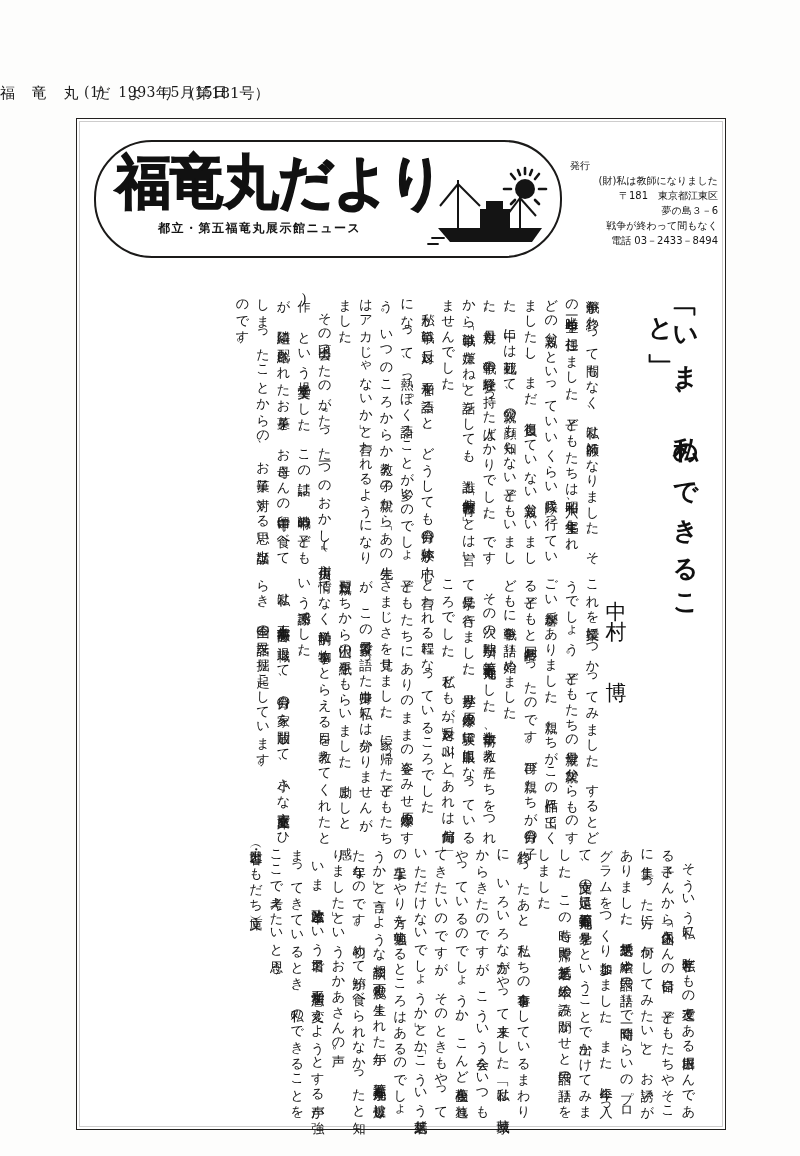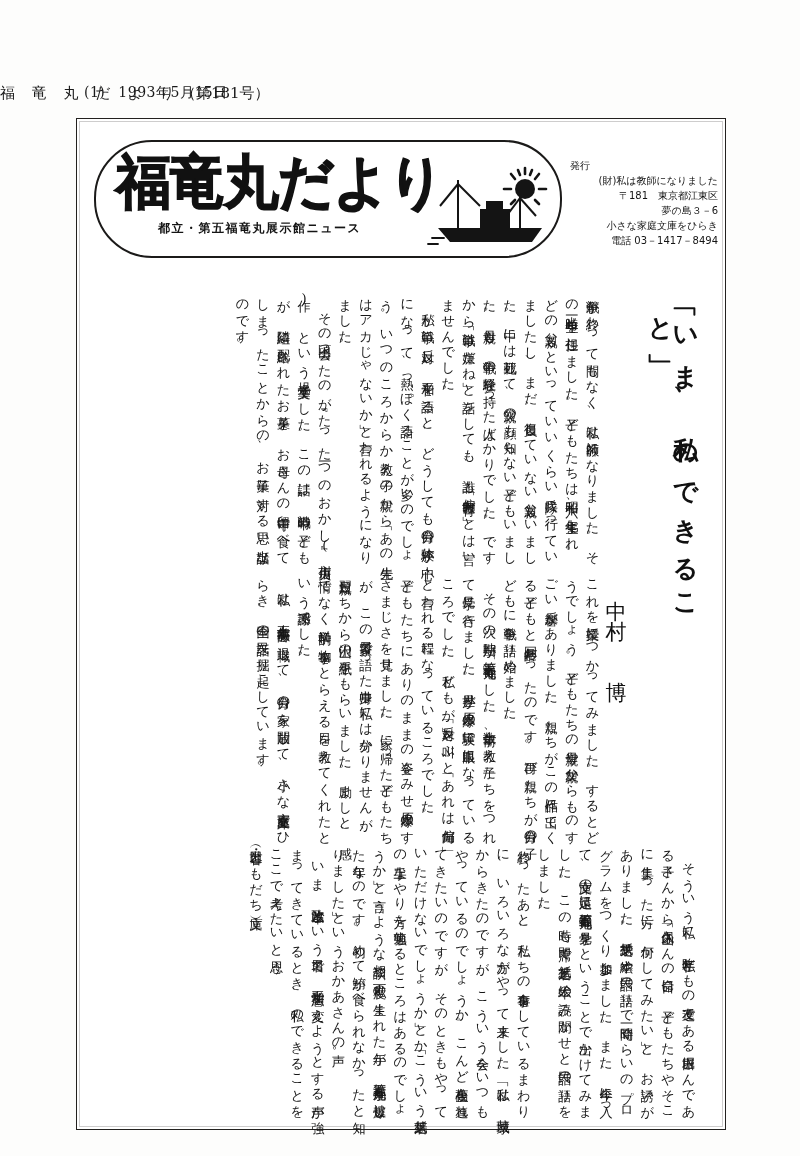--- a/index.html
+++ b/index.html
@@ -209,22 +209,22 @@
         </g>
       </svg>
     </div>
   </div>
 
   <div class="publisher">
     <span class="ln lead">発行</span>
     <span class="ln">(財)私は教師になりました</span>
     <span class="ln">〒181　東京都江東区</span>
     <span class="ln">夢の島３－6</span>
-    <span class="ln">小さな家庭文庫をひらき</span>
-    <span class="ln">電話 03－1417－8494</span>
+    <span class="ln">戦争が終わって間もなく</span>
+    <span class="ln">電話 03－2433－8494</span>
   </div>
 
   <div class="article">
 
     <div class="headline">「いま、私のできること」</div>
     <div class="byline">中村　博</div>
 
     <div class="col-block block-upper">
       <p class="noind">戦争が終わって間もなく、私は教師になりました。その当時一年生を担任しました。子どもたちは昭和十六、七年生まれ。どの父親もといっていいくらい兵隊に行っていましたし、まだ、復員していない父親もいました。中には戦死して、父親の顔も知らない子どもいました。母親も、戦争の経験を持った人ばかりでした。ですから「戦争は嫌だね」と話をしても、誰も「偏向教育だ」とは言いませんでした。</p>
       <p>私が戦争に反対し、平和を語ると、どうしても自分の体験が中心になって、熱っぽく語ることが多いのでしょう。いつのころからか教え子の親から「あの先生はアカじゃないか」と言われるようになりました。</p>

